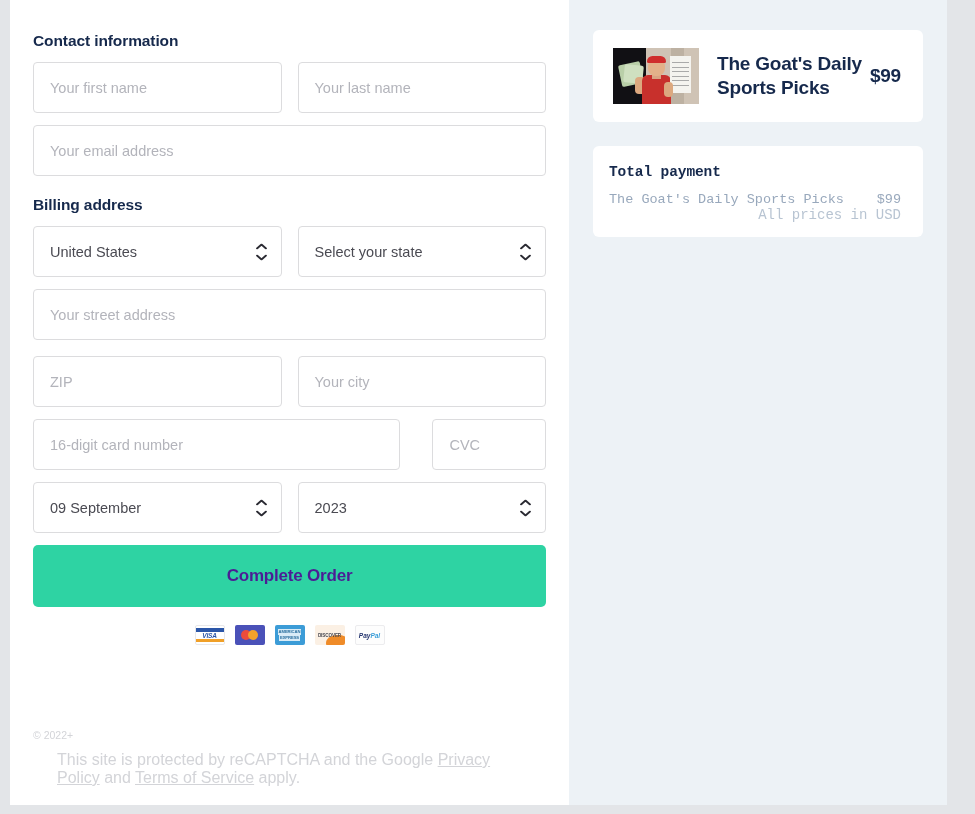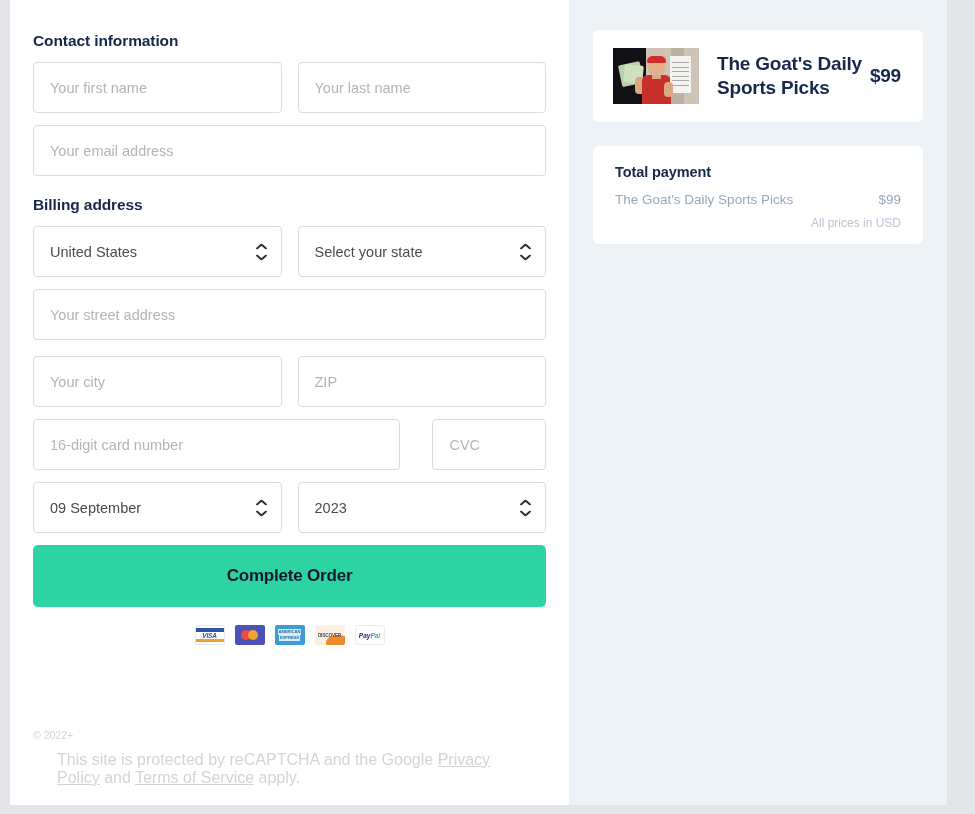--- a/index.html
+++ b/index.html
@@ -48,21 +48,21 @@
     display: flex; flex-direction: column; align-items: center;
     line-height: 1;
   }
   .chevrons svg { display: block; }
   .chev-gap { height: 5px; }
   .billing-gap { margin-top: 20px; }
   .payment-gap { margin-top: 20px; }
   .complete-btn {
     width: 100%; height: 62px;
     background: #2ed3a3; border: none; border-radius: 5px;
-    color: #0f172a; font-size: 17px; font-weight: bold;
+    color: #4c1d95; font-size: 17px; font-weight: bold;
     letter-spacing: -0.2px;
     display: flex; align-items: center; justify-content: center;
     cursor: pointer;
   }
   .cards-row {
     display: flex; justify-content: center; gap: 10px;
     margin-top: 18px;
   }
   .cardlogo {
     width: 30px; height: 20px; border-radius: 2px;
@@ -125,31 +125,31 @@
   .thumb .arm2 { position: absolute; right: 30%; top: 60%; width: 11%; height: 28%; background: #dca87f; border-radius: 4px; }
   .product-title {
     font-size: 19px; font-weight: bold; color: #16294c;
     line-height: 1.28; letter-spacing: -0.2px;
     width: 148px;
   }
   .product-price {
     margin-left: auto; font-size: 19px; font-weight: bold;
     color: #16294c; letter-spacing: -0.2px;
   }
-  .total-card { padding: 18px 22px 14px 22px; }
+  .total-card { padding: 18px 22px 14px 16px; font-family: Liberation Mono, monospace; }
   .total-title {
     font-size: 14.5px; font-weight: bold; color: #16294c;
     margin-bottom: 12px; letter-spacing: -0.1px;
   }
   .total-line {
     display: flex; justify-content: space-between; align-items: baseline;
     font-size: 13.5px; color: #98a8bc;
   }
   .total-note {
-    text-align: right; font-size: 12px; color: #b8c4d2; margin-top: 9px;
+    text-align: right; font-size: 14px; color: #b8c4d2; 
   }
 </style>
 </head>
 <body>
 
 <div class="page">
 
   <div class="form-panel">
 
     <div class="section-title">Contact information</div>
@@ -186,22 +186,22 @@
           <svg width="11" height="6" viewBox="0 0 11 6">
               <path d="M1 1 L5.5 5 L10 1" stroke="#2b2b33" stroke-width="1.8" fill="none" stroke-linecap="round" stroke-linejoin="round"></path>
             </svg>
         </span>
       </div>
     </div>
 
     <div class="field full">Your street address</div>
 
     <div class="row">
+      <div class="field half">ZIP</div>
       <div class="field half">Your city</div>
-      <div class="field half">ZIP</div>
     </div>
 
 
     <div class="row">
       <div class="field card-no">16-digit card number</div>
       <div class="field cvc">CVC</div>
     </div>
 
     <div class="row">
       <div class="field half filled">

